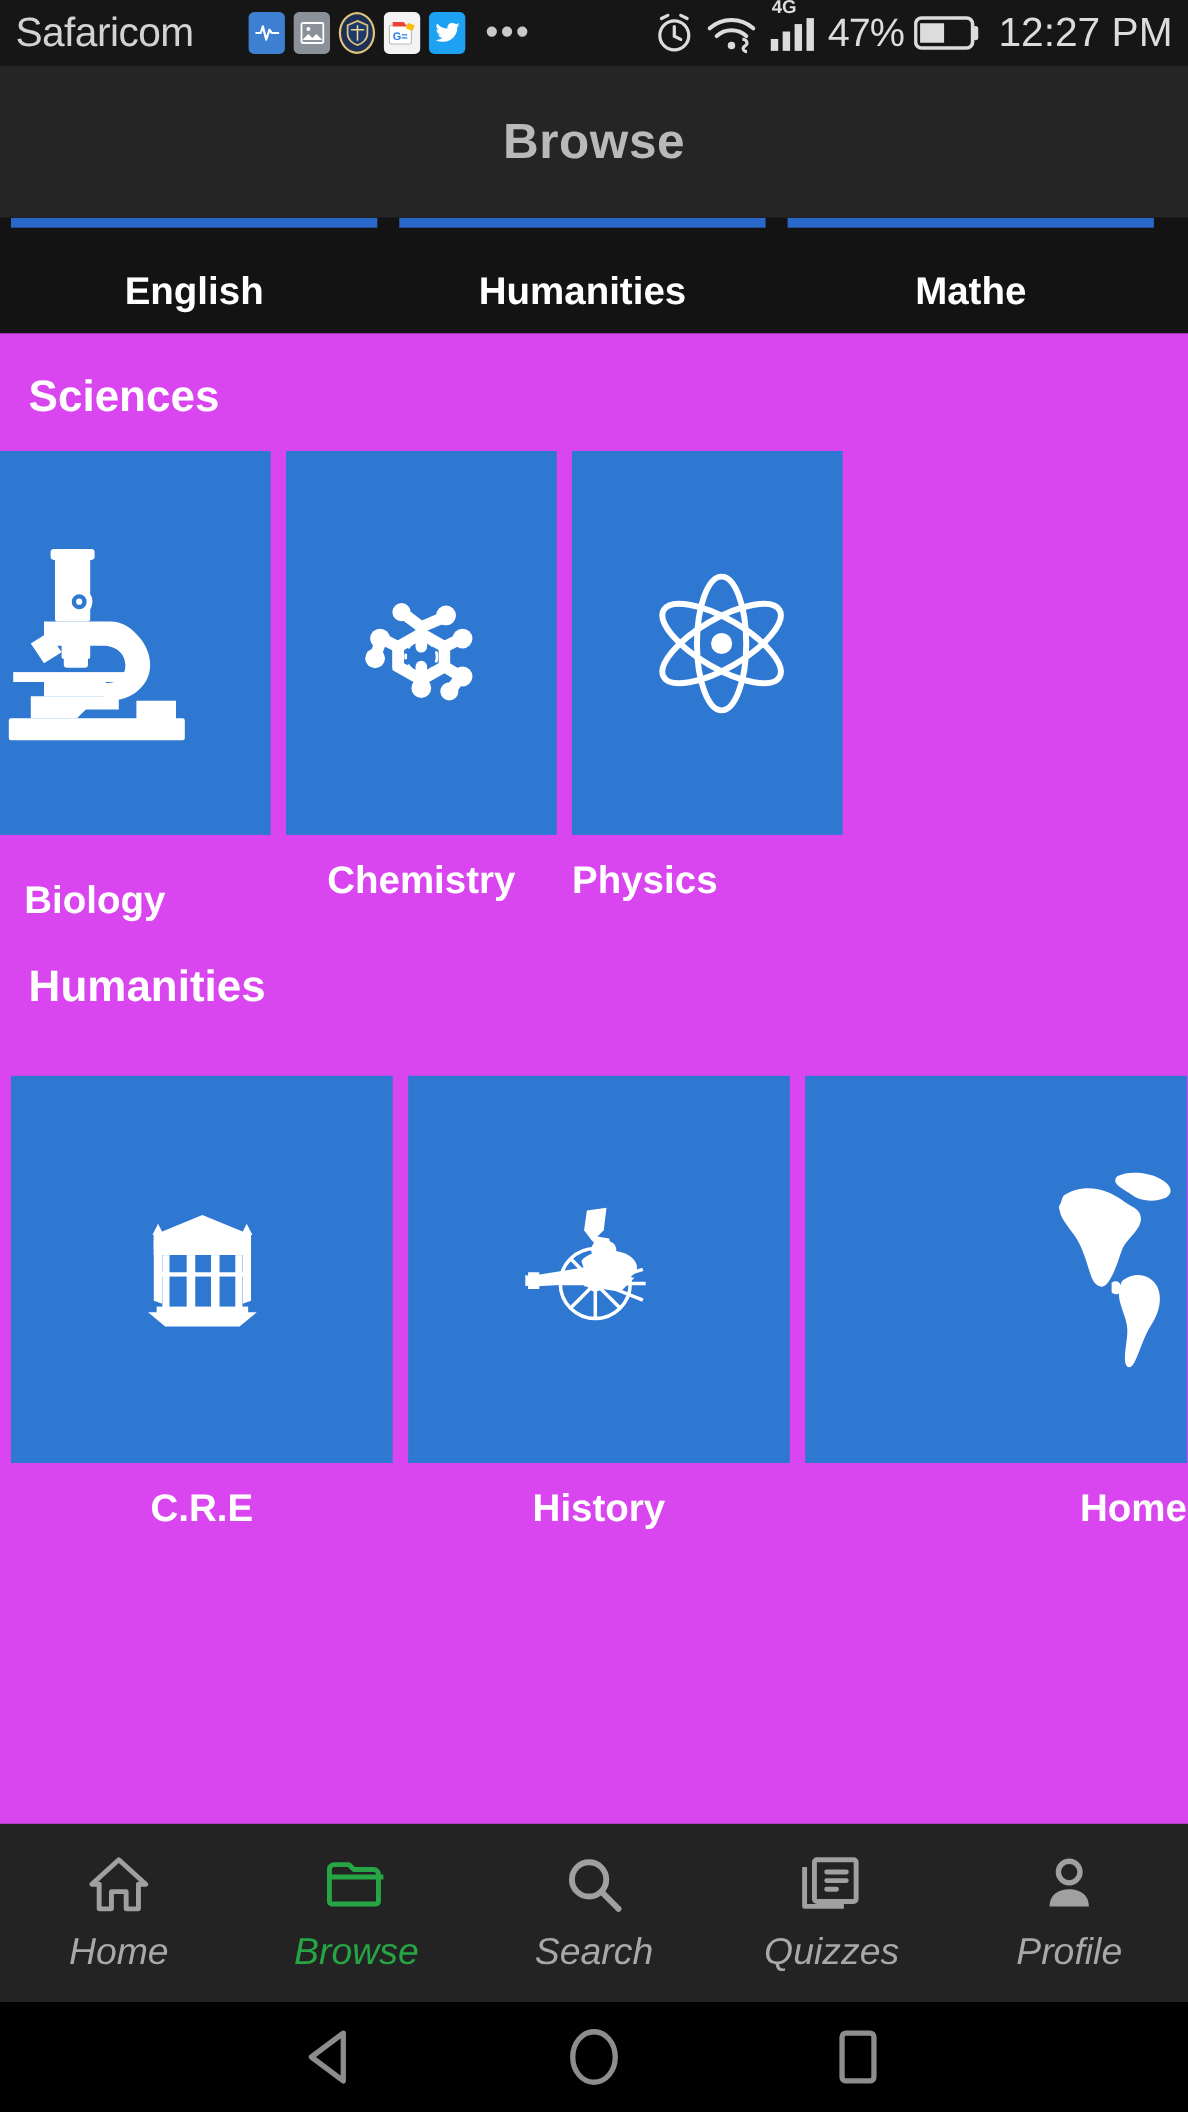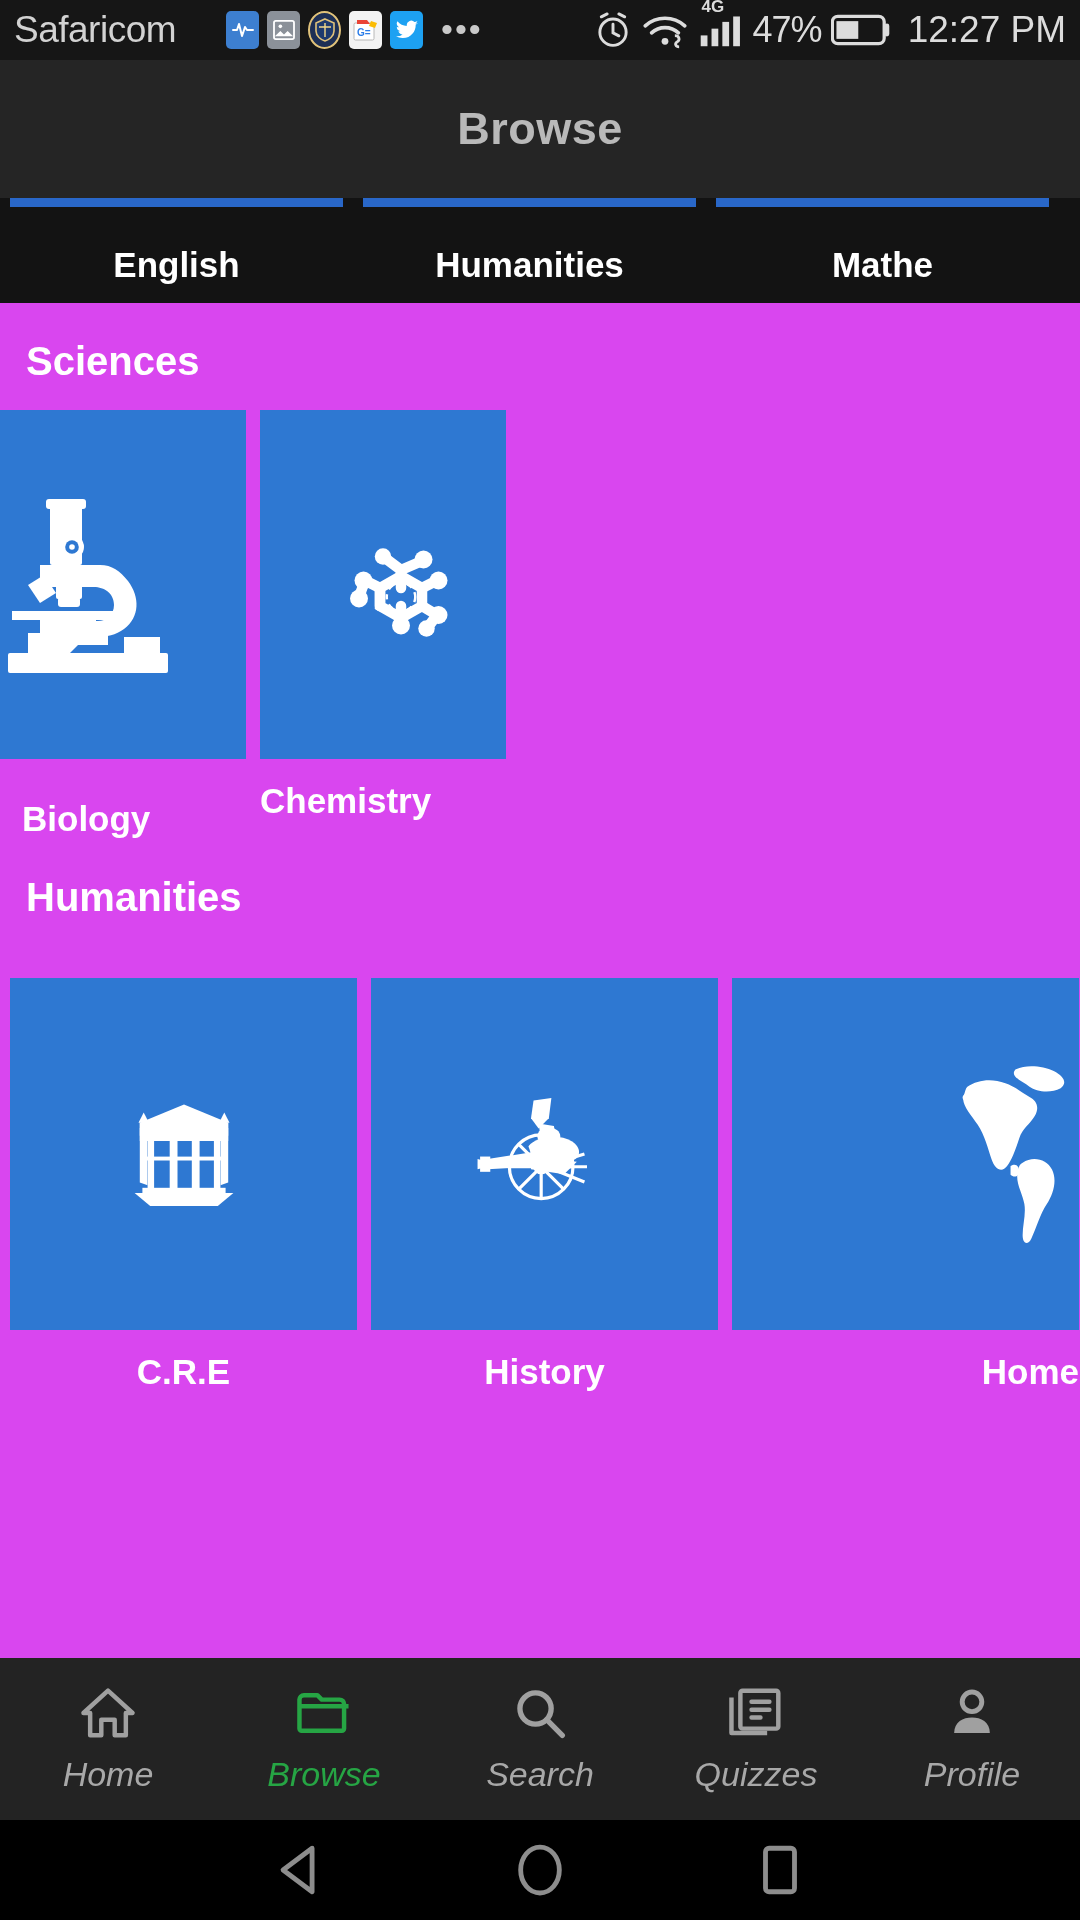--- a/index.html
+++ b/index.html
@@ -232,20 +232,33 @@
               <circle cx="75" cy="47" r="6"></circle>
               <circle cx="75" cy="70" r="6"></circle>
               <circle cx="67" cy="79" r="5.5"></circle>
               <circle cx="50" cy="77" r="6"></circle>
             </g>
           </svg>
         </div>
         <div class="cell-label">Chemistry</div>
       </div>
 
+      <div class="cell">
+        <div class="tile">
+          <svg width="160" height="160" viewBox="0 0 100 100">
+            <g fill="none" stroke="#ffffff" stroke-width="3.4">
+              <ellipse cx="50" cy="50" rx="14" ry="38"></ellipse>
+              <ellipse cx="50" cy="50" rx="14" ry="38" transform="rotate(60 50 50)"></ellipse>
+              <ellipse cx="50" cy="50" rx="14" ry="38" transform="rotate(120 50 50)"></ellipse>
+            </g>
+            <circle cx="50" cy="50" r="6" fill="#ffffff"></circle>
+          </svg>
+        </div>
+        <div class="cell-label">Physics</div>
+      </div>
 
     </div>
 
     <div class="section-title humanities">Humanities</div>
 
     <div class="row humanities">
 
       <div class="cell">
         <div class="tile">
           <svg width="130" height="130" viewBox="0 0 100 100">

